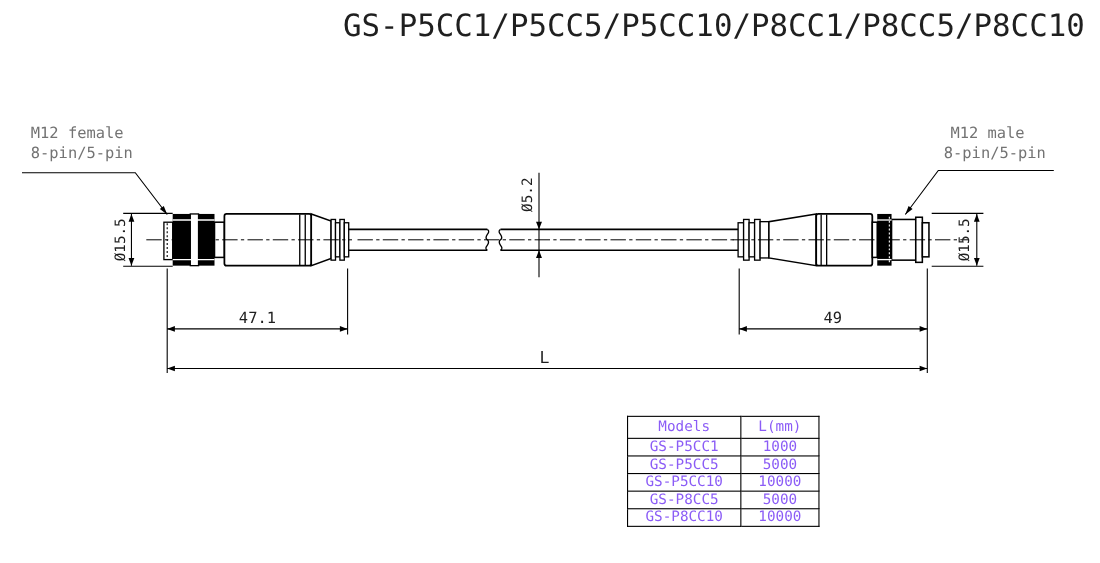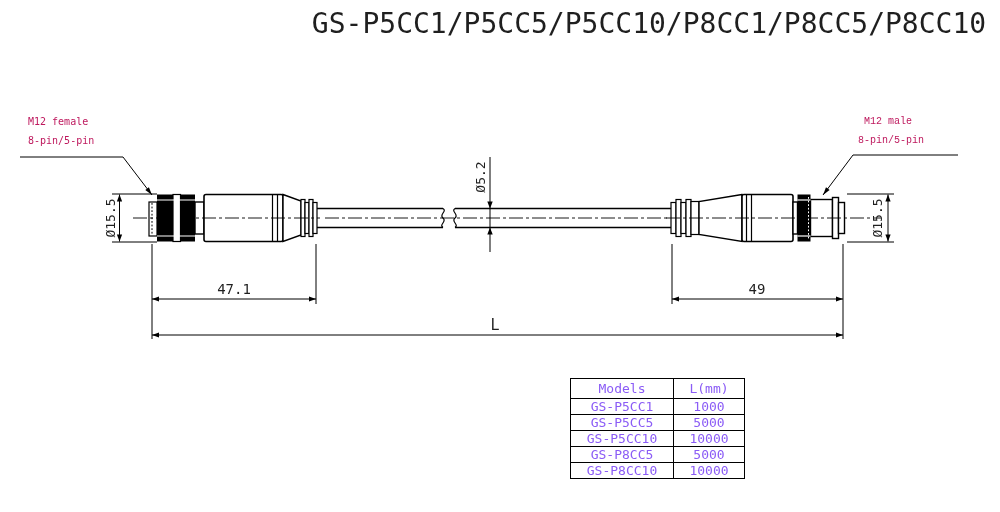--- a/index.html
+++ b/index.html
@@ -2,23 +2,23 @@
 <html><head>
 <meta charset="utf-8">
 <style>
   html,body{margin:0;padding:0;background:#ffffff;}
   body{width:1000px;height:512px;position:relative;overflow:hidden;
        font-family:"DejaVu Sans Mono", monospace;color:#1a1a1a;}
   .stage{position:absolute;inset:0;}
   svg{position:absolute;left:0;top:0;}
   .title{position:absolute;left:308px;top:7px;width:682px;text-align:center;
          font-size:28px;letter-spacing:0px;white-space:nowrap;color:#1f1f1f;}
-  .conn-label{position:absolute;font-size:10px;line-height:19px;white-space:nowrap;color:#be185d;}
+  .conn-label{position:absolute;font-size:14px;line-height:19px;white-space:nowrap;color:#737373;}
   .label-left{left:28px;top:112px;}
-  .label-right{left:858px;top:112px;font-family:Liberation Mono, monospace;}
+  .label-right{left:858px;top:112px;}
   .label-right .l1{padding-left:6px;}
   .models-table{position:absolute;left:570px;top:378px;border-collapse:collapse;
                 font-size:13px;color:#8b5cf6;}
   .models-table th,.models-table td{border:1.5px solid #000;font-weight:normal;
                 text-align:center;padding:0;}
   .models-table th{width:102px;height:19px;}
   .models-table th.len{width:70px;}
   .models-table td{height:15px;margin-left:20px;}
   .dimtxt{font-family:"DejaVu Sans Mono", monospace;fill:#1f1f1f;}
 </style>

